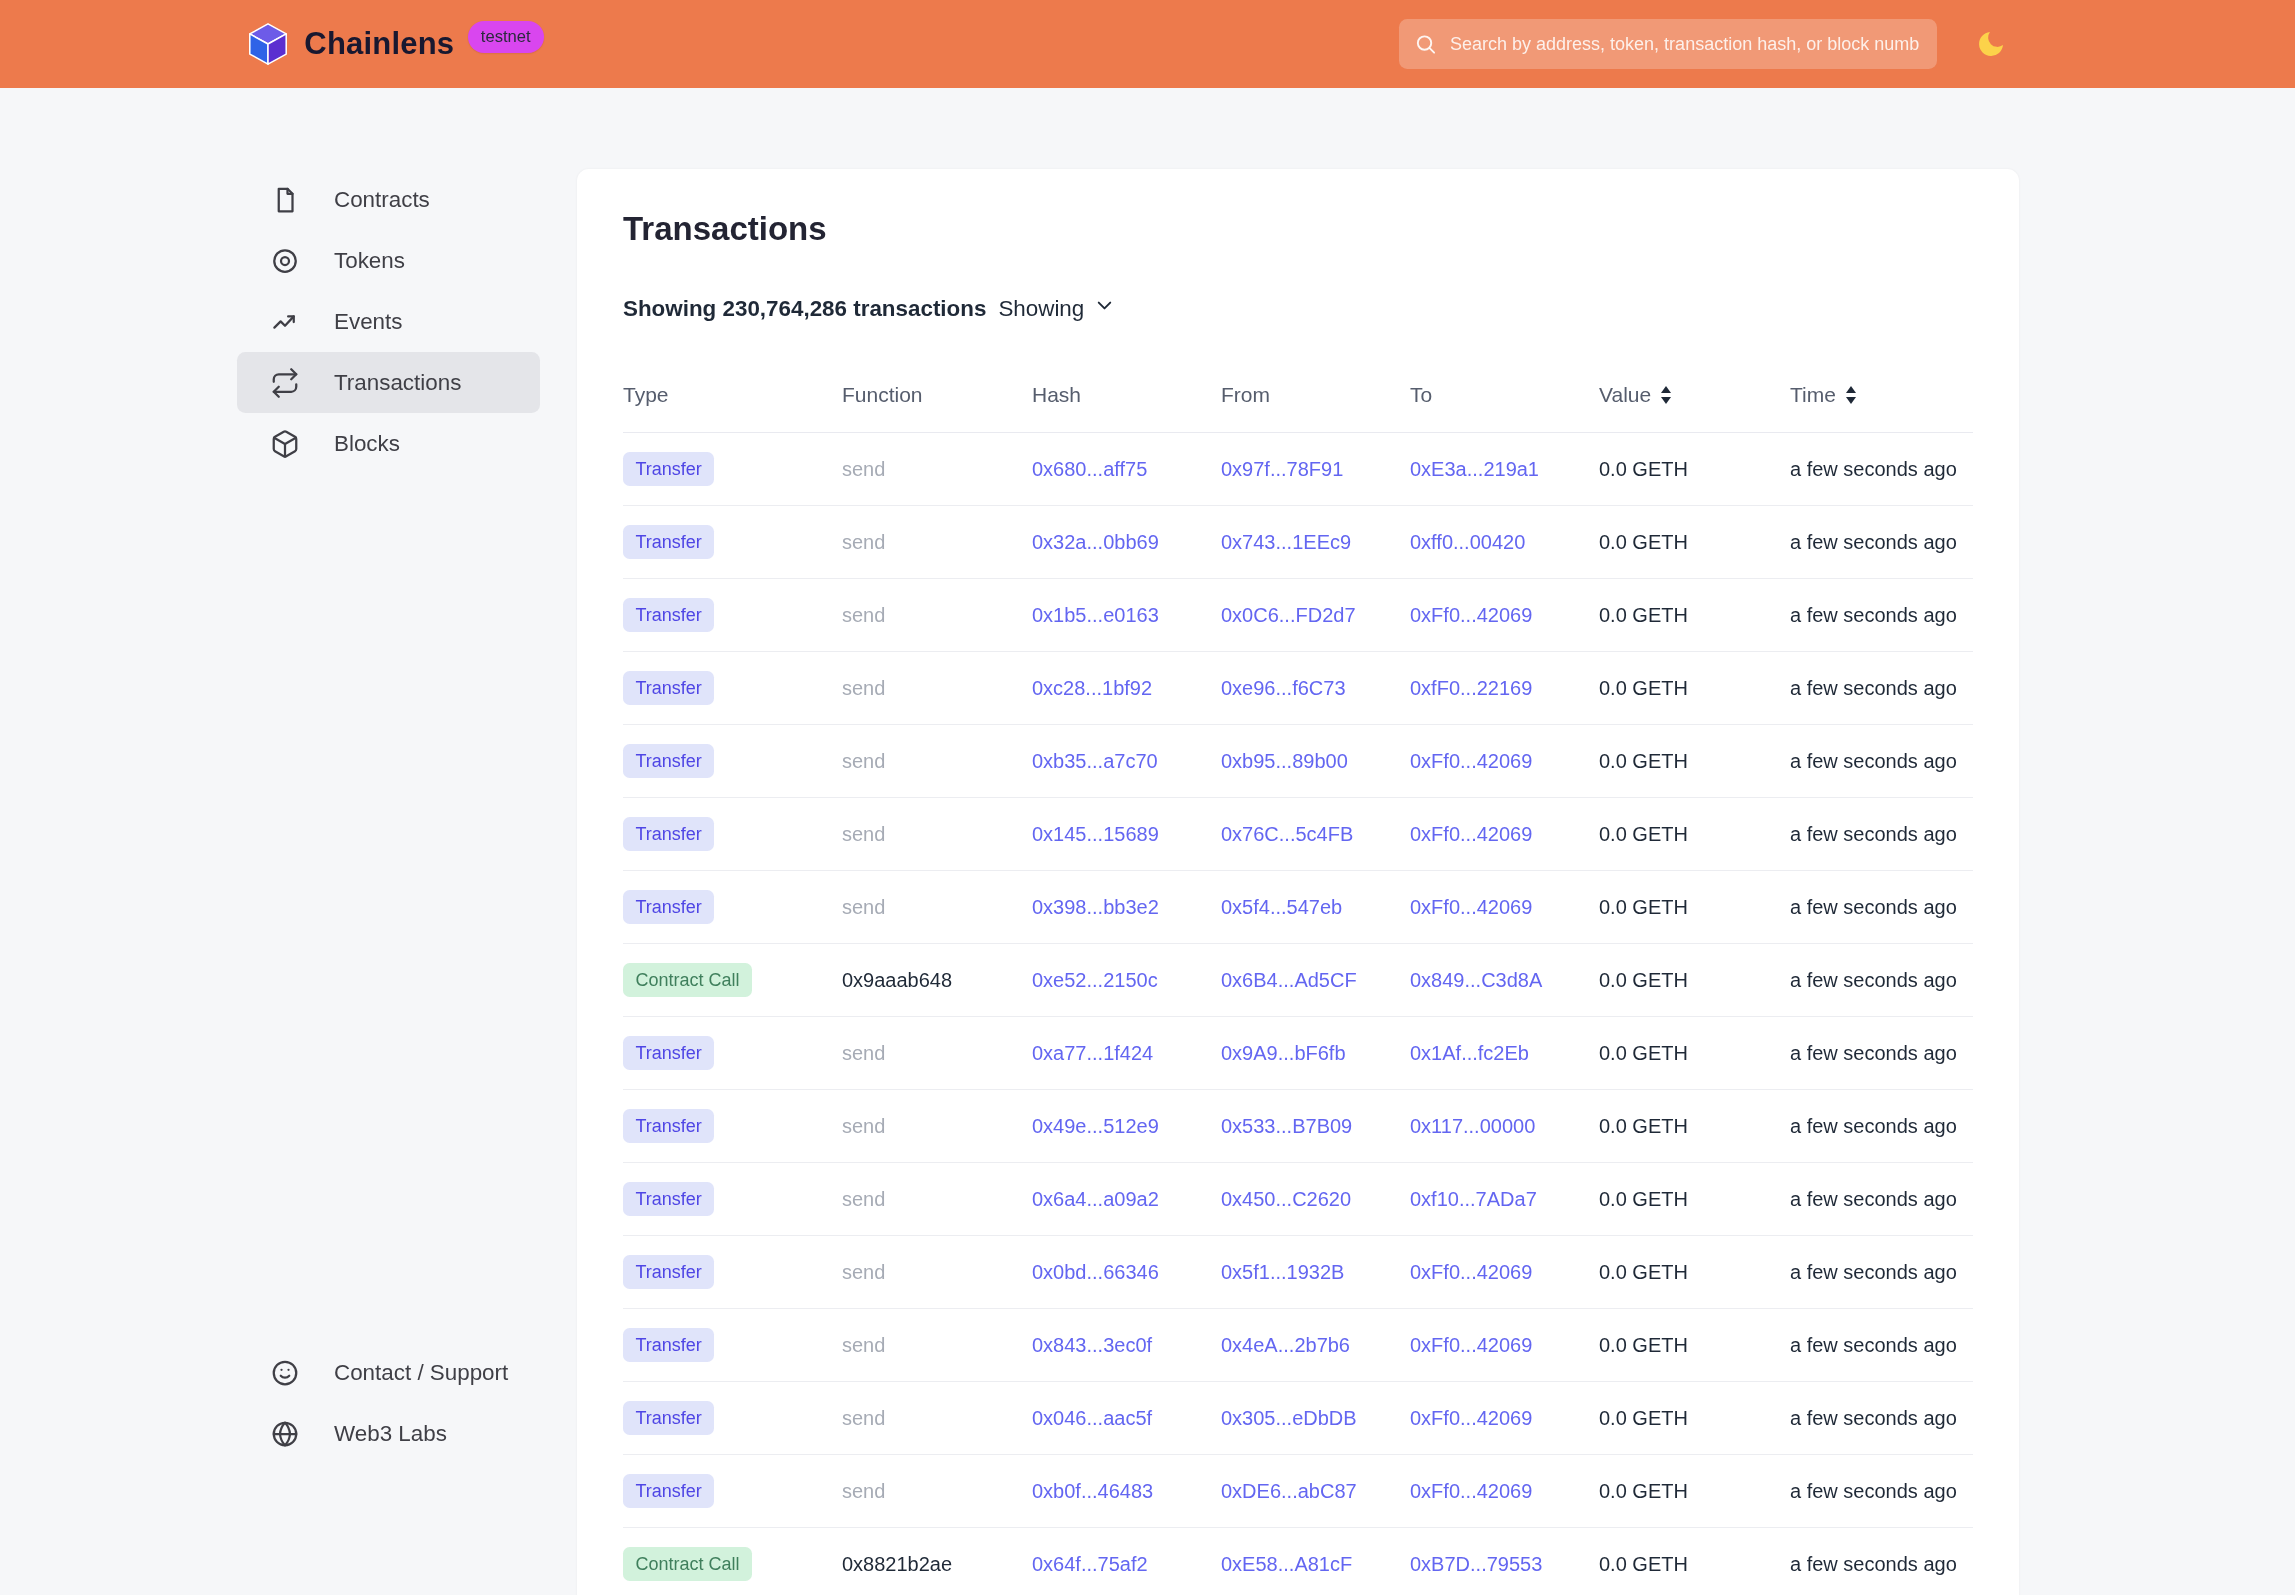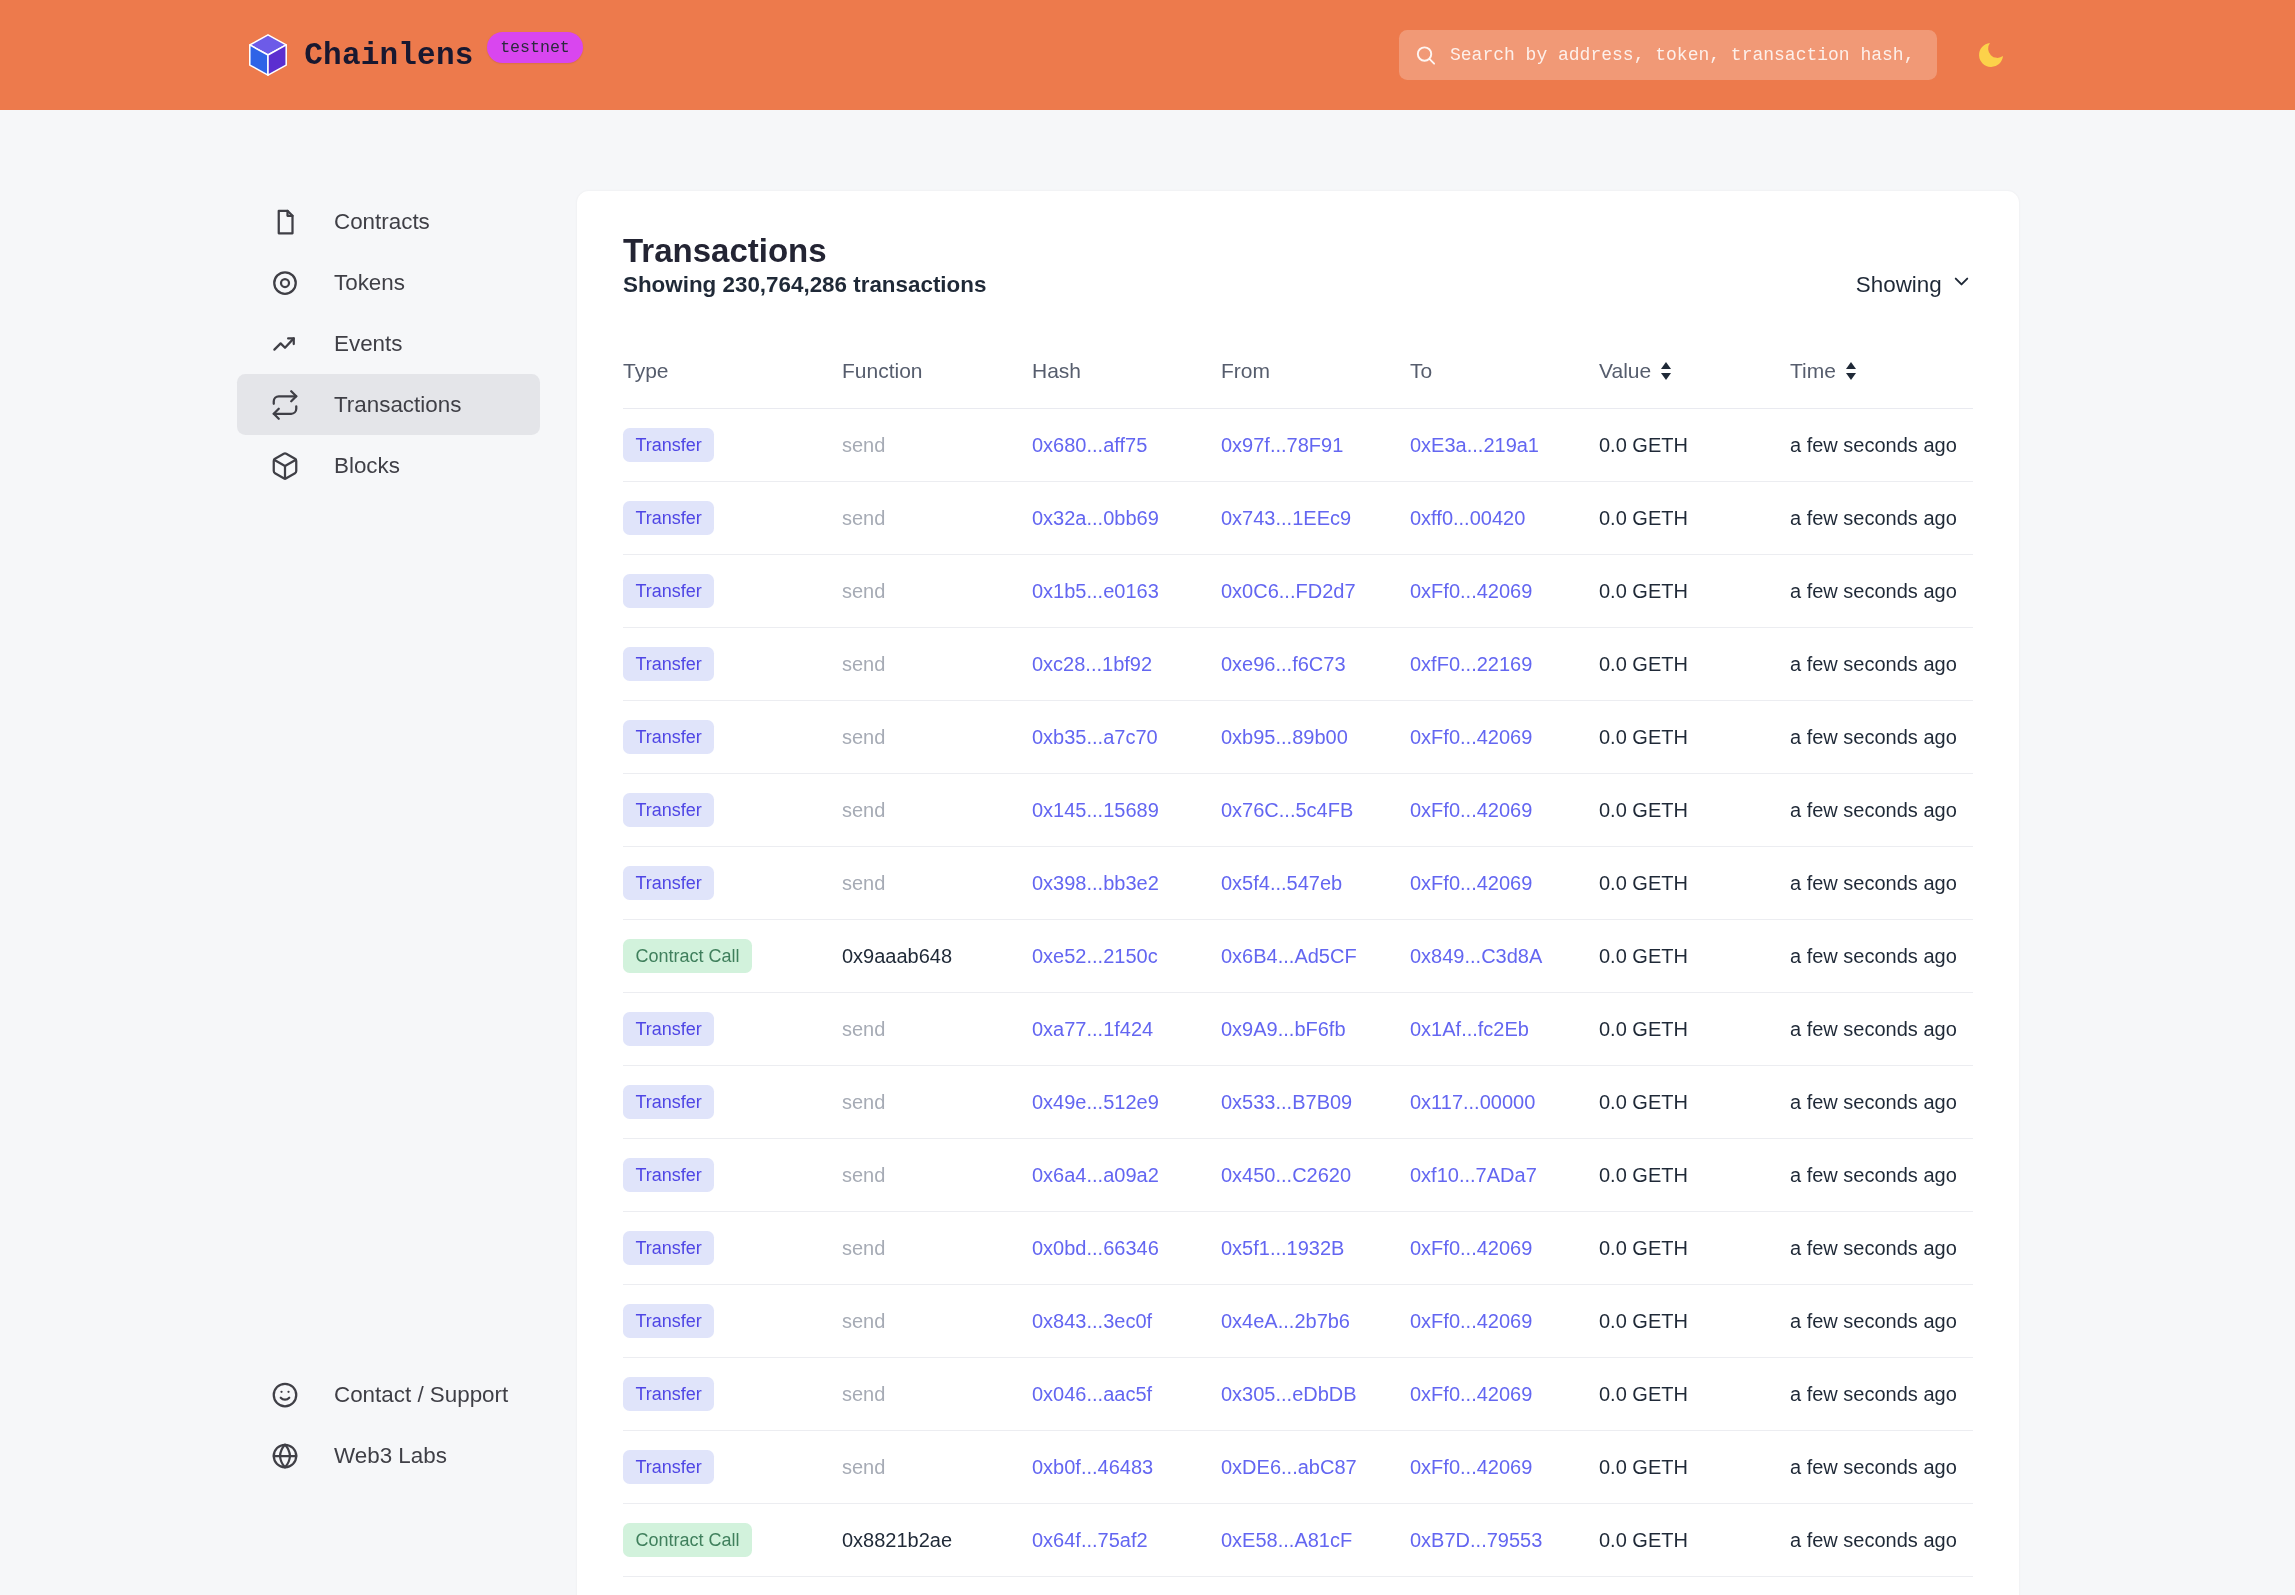--- a/index.html
+++ b/index.html
@@ -12,21 +12,21 @@
     --status-green:#22C55E;
   }
   *{box-sizing:border-box;}
   html,body{margin:0;padding:0;}
   body{
     width:2295px;height:1595px;overflow:hidden;
     background:#F6F7F9;color:#1F2937;
     font-family:"Liberation Sans","DejaVu Sans",sans-serif;
   }
   
-  .header{height:110px;background:var(--accent-orange);display:flex;align-items:center;padding:0 288px 0 245px;font-family:Liberation Mono, monospace;}
+  .header{height:88px;background:var(--accent-orange);display:flex;align-items:center;padding:0 288px 0 245px;}
   .brand{display:flex;align-items:center;gap:13.3px;cursor:pointer;}
   .brand-icon svg{width:46px;height:46px;display:block;}
   .brand-name{font-size:31px;font-weight:700;color:#181830;letter-spacing:0.2px;}
   .env-badge{background:#d946ef;border-radius:829px;padding:5.8px 13.3px;font-size:16.6px;color:#2A2A3C;align-self:flex-start;margin-top:0;box-shadow:0 0.8px 1.7px rgba(0,0,0,.10);}
   .header-spacer{flex:1;}
   .search{position:relative;width:538px;height:50px;}
   .search-input{width:100%;height:100%;background:rgba(255,255,255,.24);border:none;border-radius:8.3px;padding:0 16.6px 0 51px;font-size:18px;color:#fff;outline:none;font-family:inherit;}
   .search-input::placeholder{color:rgba(255,255,255,.85);}
   .search-glyph{position:absolute;left:15px;top:50%;transform:translateY(-50%);width:23px;height:23px;}
   .theme-toggle{background:none;border:none;margin-left:38px;cursor:pointer;padding:0;line-height:0;}
@@ -36,21 +36,21 @@
   .sidebar{width:303px;margin-right:37px;display:flex;flex-direction:column;height:1295px;flex-shrink:0;}
   .nav-item{height:61px;display:flex;align-items:center;padding-left:33px;border-radius:8.3px;font-size:22.4px;font-weight:500;color:#3F3F46;cursor:pointer;}
   .nav-item.active{background:#E4E5E9;}
   .nicon{width:30px;height:30px;margin-right:34px;flex-shrink:0;line-height:0;}
   .nicon svg{width:30px;height:30px;display:block;}
   .footer-nav{margin-top:auto;}
   .status-dot{width:10px;height:10px;border-radius:50%;background:var(--status-green);display:inline-block;margin-left:4.1px;position:relative;top:-10.8px;}
   
   .card{flex:1;background:#fff;border-radius:11.6px;height:1486px;padding:41px 46px 0;box-shadow:0 0.8px 2.5px rgba(16,24,40,.06);}
   .page-title{margin:0;font-size:33px;font-weight:700;color:#232433;}
-  .summary-row{display:flex;align-items:center;justify-content:space-between;}
+  .summary-row{display:flex;align-items:center;margin-top:46px;gap:12px;}
   .summary{font-size:22.4px;font-weight:600;color:#1F2937;}
   .filter-btn{display:flex;align-items:center;gap:8.3px;background:none;border:none;font-size:22.4px;color:#1F2937;cursor:pointer;font-family:inherit;padding:0;}
   .filter-btn svg{width:23px;height:23px;}
   .table{margin-top:60px;}
   .thead,.trow{display:grid;grid-template-columns:219px 190px 189px 189px 189px 191px 1fr;align-items:center;}
   .thead{padding-bottom:25px;border-bottom:0.8px solid #E9EAF0;font-size:21px;font-weight:500;color:#565D6D;}
   .th{display:flex;align-items:center;}
   .sort{display:inline-flex;flex-direction:column;gap:4.1px;margin-left:10px;}
   .sort i{display:block;width:0;height:0;border-left:5.8px solid transparent;border-right:5.8px solid transparent;}
   .sort .up{border-bottom:7.5px solid #1F2937;}

